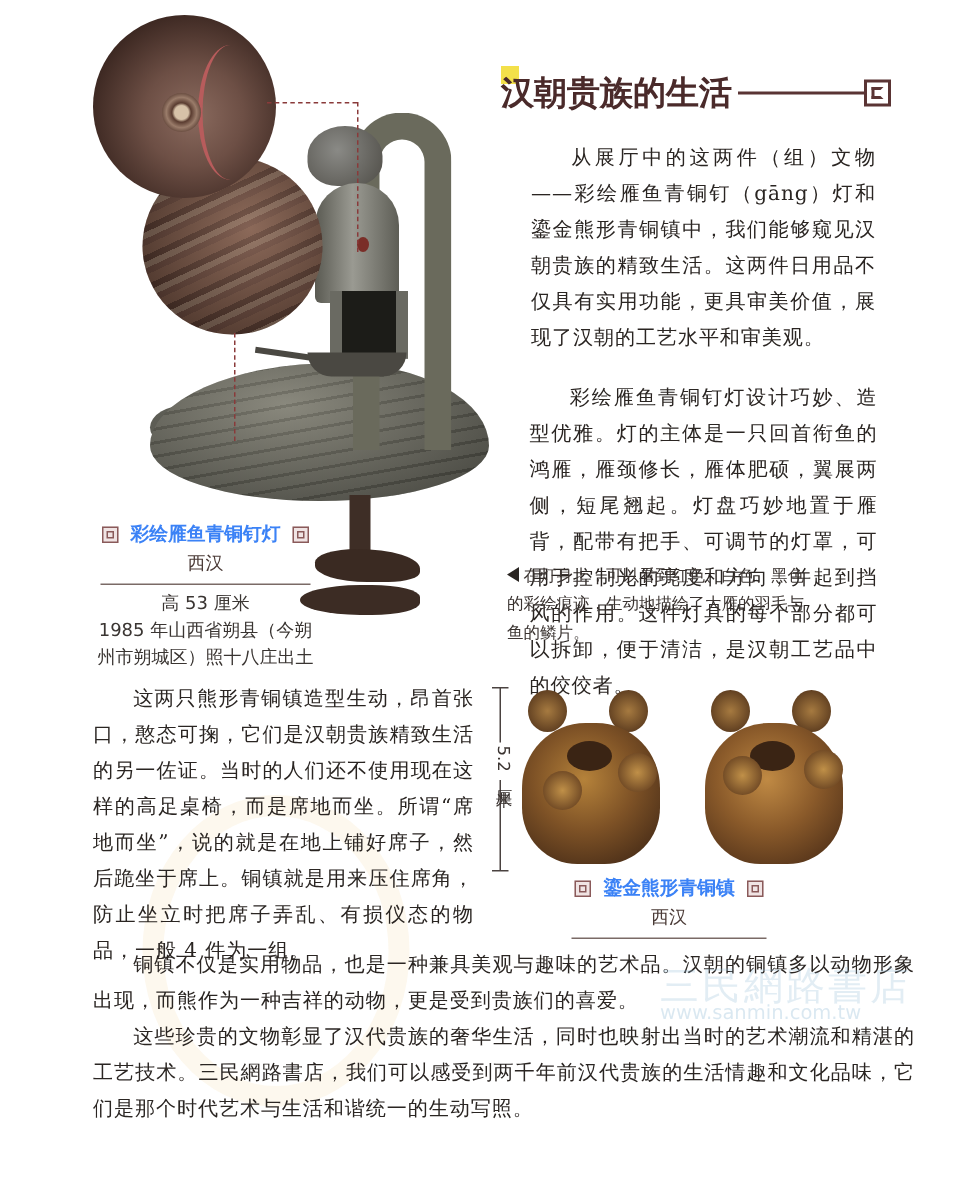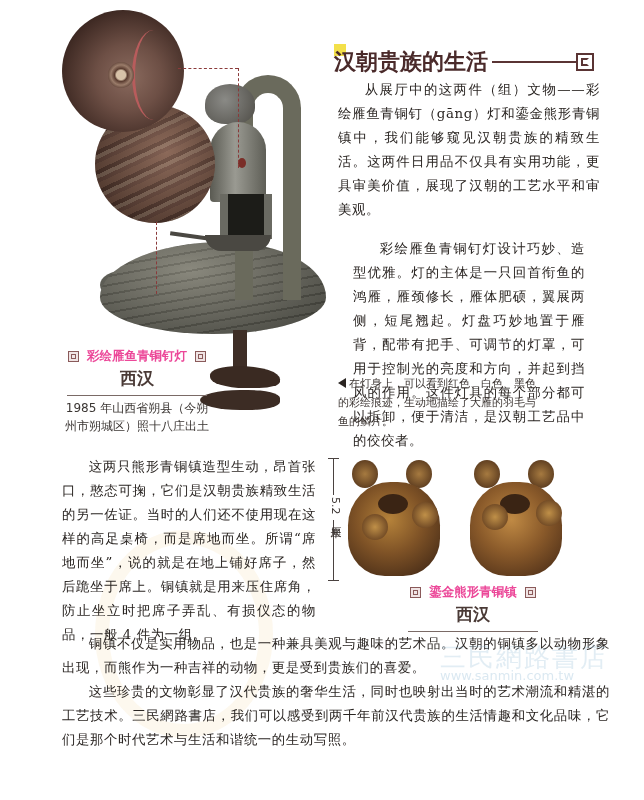--- a/index.html
+++ b/index.html
@@ -50,28 +50,28 @@
   .body-g { position: absolute; left: 40px; top: 232px; width: 226px; height: 92px; border-radius: 55% 45% 50% 50% / 60% 60% 40% 40%;
     background: repeating-linear-gradient(170deg, #6e6e64 0 7px, #55554c 7px 9px), #6e6e64; }
   .body-g::after { content:""; position:absolute; inset:0; border-radius: inherit; background: radial-gradient(ellipse at 40% 30%, rgba(220,215,200,0.25), rgba(0,0,0,0.3) 85%); }
   .tail { position: absolute; left: 40px; top: 260px; width: 50px; height: 30px; border-radius: 50% 10% 10% 50%; background: #5d5d55; }
   .leg { position: absolute; left: 173px; top: 320px; width: 14px; height: 40px; background: #3e2e26; }
   .foot { position: absolute; left: 150px; top: 356px; width: 70px; height: 22px; border-radius: 40% 60% 30% 50%; background: #3a2a22; }
   .foot2 { position: absolute; left: 140px; top: 380px; width: 80px; height: 20px; border-radius: 50% 40% 40% 50%; background: #3c2c24; }
 
   
   .cap { font-family: "DejaVu Sans", "Liberation Sans", sans-serif; color: #2e2a28; text-align: center; }
-  .cap-name { font-size: 12.5px; font-weight: bold; color: #ec4899; display: flex; align-items: center; justify-content: center; gap: 8px; }
+  .cap-name { font-size: 12.5px; font-weight: bold; color: #3b82f6; display: flex; align-items: center; justify-content: center; gap: 8px; }
   .cap-orn { display: inline-block; width: 11px; height: 11px; border: 1px solid #8a5a5a; box-sizing: border-box; background: #f0e4e4; position: relative; }
   .cap-orn::after { content:""; position:absolute; left:2px; top:2px; width:5px; height:5px; border:1px solid #8a5a5a; box-sizing:border-box; }
-  .cap-era { font-size: 17px; font-weight: bold; color: #4a3a36; margin-top: 2px; text-align: center; }
+  .cap-era { font-size: 12px; font-weight: normal; color: #4a3a36; margin-top: 2px; text-align: center; }
   .cap-rule { height: 1px; background: #7a6a66; margin: 5px auto 3px auto; }
   .cap-line { font-size: 12px; line-height: 18px; color: #3a3532; }
   .lamp-cap { left: 62px; top: 348px; width: 150px; }
-  .bear-cap { left: 403px; top: 584px; width: 140px; }
+  .bear-cap { left: 376px; top: 584px; width: 140px; }
 
   
   .bear { position: absolute; width: 102px; height: 126px; }
   .bear .bbody { position: absolute; left: 6px; top: 30px; width: 92px; height: 94px; border-radius: 46% 46% 40% 40%;
     background: radial-gradient(circle at 45% 40%, #b5823a 0%, #7e5226 45%, #4a2e18 85%); }
   .bear .ear { position: absolute; top: 8px; width: 26px; height: 28px; border-radius: 50%; background: radial-gradient(circle, #a67a40, #5a3a1e 80%); }
   .bear .ear.l { left: 10px; } .bear .ear.r { left: 64px; }
   .bear .face { position: absolute; left: 36px; top: 42px; width: 30px; height: 20px; border-radius: 50%; background: #3a2414; }
   .bear .paw { position: absolute; width: 26px; height: 26px; border-radius: 50%; background: radial-gradient(circle, #c09048, #6a4422 80%); }
   .bear1 { left: 342px; top: 452px; }
@@ -96,21 +96,21 @@
 <div class="abs wm-logo"></div>
 
 <div class="abs title-wrap">
   <div class="title-marker"></div>
   <div class="title">汉朝贵族的生活</div>
   <div class="title-line"></div>
   <div class="title-orn"></div>
 </div>
 
 <div class="abs right-col">
-  <p class="para indent" style="margin:0">从展厅中的这两件（组）文物——彩绘雁鱼青铜钉（gāng）灯和鎏金熊形青铜镇中，我们能够窥见汉朝贵族的精致生活。这两件日用品不仅具有实用功能，更具审美价值，展现了汉朝的工艺水平和审美观。</p>
+  <p class="para indent" style="margin:16px">从展厅中的这两件（组）文物——彩绘雁鱼青铜钉（gāng）灯和鎏金熊形青铜镇中，我们能够窥见汉朝贵族的精致生活。这两件日用品不仅具有实用功能，更具审美价值，展现了汉朝的工艺水平和审美观。</p>
   <p class="para indent" style="margin:15px">彩绘雁鱼青铜钉灯设计巧妙、造型优雅。灯的主体是一只回首衔鱼的鸿雁，雁颈修长，雁体肥硕，翼展两侧，短尾翘起。灯盘巧妙地置于雁背，配带有把手、可调节的灯罩，可用于控制光的亮度和方向，并起到挡风的作用。这件灯具的每个部分都可以拆卸，便于清洁，是汉朝工艺品中的佼佼者。</p>
 </div>
 
 <div class="abs note">
   <span class="tri"></span><span>在灯身上，可以看到红色、白色、黑色的彩绘痕迹，生动地描绘了大雁的羽毛与鱼的鳞片。</span>
 </div>
 
 <div class="abs lamp-area">
   <div class="tail"></div>
   <div class="body-g"></div>
@@ -136,20 +136,21 @@
 </div>
 
 <div class="abs cap lamp-cap">
   <div class="cap-name">
     <span class="cap-orn"></span>
     <span>彩绘雁鱼青铜钉灯</span>
     <span class="cap-orn"></span>
   </div>
   <div class="cap-era">西汉</div>
   <div class="cap-rule" style="width:140px"></div>
+  <div class="cap-line">高 53 厘米</div>
   <div class="cap-line">1985 年山西省朔县（今朔州市朔城区）照十八庄出土</div>
 </div>
 
 <div class="abs left-col">
   <p class="para indent" style="margin:0">这两只熊形青铜镇造型生动，昂首张口，憨态可掬，它们是汉朝贵族精致生活的另一佐证。当时的人们还不使用现在这样的高足桌椅，而是席地而坐。所谓“席地而坐”，说的就是在地上铺好席子，然后跪坐于席上。铜镇就是用来压住席角，防止坐立时把席子弄乱、有损仪态的物品，一般 4 件为一组。</p>
 </div>
 
 <div class="abs dim-line"></div>
 <div class="abs dim-tick-t"></div>
 <div class="abs dim-tick-b"></div>

